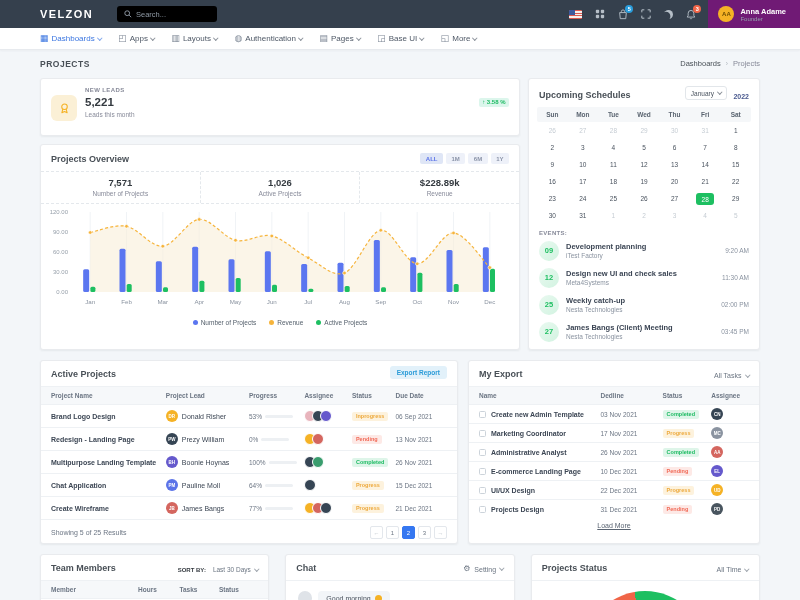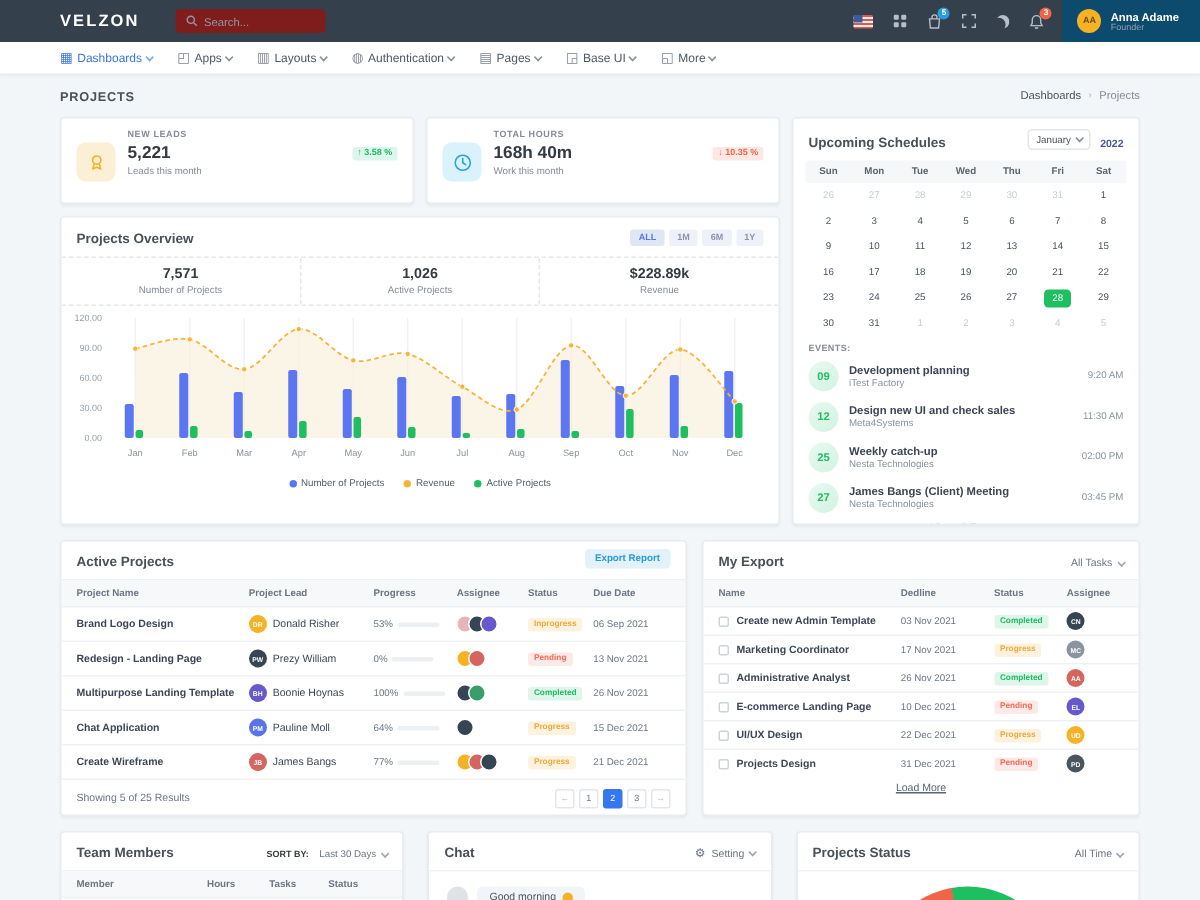--- a/index.html
+++ b/index.html
@@ -1,31 +1,31 @@
 <!DOCTYPE html>
 <html><head>
 <meta charset="utf-8">
 <style>
 *{box-sizing:border-box;margin:0;padding:0}
 html,body{width:800px;height:600px;overflow:hidden}
 body{background:#f3f6f9;font-family:"Liberation Sans",sans-serif;color:#3c4654}
 
 .topbar{height:28px;background:#35404d;display:flex;align-items:center;padding-left:40px}
 .logo{color:#fff;font-weight:bold;font-size:11px;letter-spacing:1.4px}
-.search{margin-left:24px;display:flex;align-items:center;gap:4px;background:#7f1d1d;border-radius:3px;height:16px;padding:0 7px;width:100px}
+.search{margin-left:24px;display:flex;align-items:center;gap:4px;background:#000000;border-radius:3px;height:16px;padding:0 7px;width:100px}
 .search-input{background:transparent;border:none;outline:none;color:#c6cdd4;font-size:7.5px;width:74px;font-family:inherit}
 .search-input::placeholder{color:#8e99a4}
 .top-icons{margin-left:auto;display:flex;align-items:center;gap:13px;padding-right:12px}
 .tico{position:relative;display:flex;align-items:center;color:#b6bfc8;cursor:pointer}
 .badge-dot{position:absolute;top:-4px;right:-5px;font-size:5.5px;font-weight:bold;color:#fff;border-radius:6px;padding:1px 2.5px;line-height:1.2}
 .badge-blue{background:#299cdb}.badge-red{background:#f06548}
 .flag{width:13px;height:9px;border-radius:1px;background:repeating-linear-gradient(#dd5a52 0 1.3px,#f5f0ee 1.3px 2.6px);position:relative;overflow:hidden}
 .flag::after{content:"";position:absolute;left:0;top:0;width:6px;height:5px;background:#3d5a9e}
 .moon{width:9px;height:9px;border-radius:50%;box-shadow:inset -2.6px 1.8px 0 0 #b6bfc8}
-.user-chip{background:#0c4a6e;height:28px;display:flex;align-items:center;gap:6px;padding:0 14px 0 10px;cursor:pointer}
+.user-chip{background:#701a75;height:28px;display:flex;align-items:center;gap:6px;padding:0 14px 0 10px;cursor:pointer}
 .avatar{border-radius:50%;display:flex;align-items:center;justify-content:center;color:#fff;font-weight:bold;flex-shrink:0}
 .user-avatar{width:16px;height:16px;background:#f5b225;font-size:6px;color:#6b4a00}
 .user-name{font-size:7.5px;color:#fff;font-weight:bold;line-height:1.2}
 .user-role{font-size:6px;color:#93a0ac}
 
 .menubar{height:22px;background:#fff;display:flex;align-items:center;gap:17px;padding-left:40px;border-bottom:1px solid #e7eaee;box-shadow:0 1px 2px rgba(56,65,74,.05)}
 .menu-item{display:flex;align-items:center;gap:3px;font-size:8px;color:#4e5866;cursor:pointer;white-space:nowrap}
 .menu-item .glyph{font-size:9px;color:#7c8694;line-height:1}
 .menu-item.active,.menu-item.active .glyph{color:#3b76e1}
 .chev{width:3.5px;height:3.5px;border-right:1px solid currentColor;border-bottom:1px solid currentColor;transform:rotate(45deg);margin-top:-2px;opacity:.65;display:inline-block}
@@ -251,34 +251,20 @@
                 <circle cx="8" cy="5.8" r="3.4" fill="none" stroke="currentColor" stroke-width="1.3"></circle>
                 <path d="M6 8.6 4.8 13.2 8 11.6l3.2 1.6L10 8.6" fill="none" stroke="currentColor" stroke-width="1.3" stroke-linejoin="round"></path>
               </svg>
             </span>
             <div class="stat-label">NEW LEADS</div>
             <div class="stat-mid">
               <span class="stat-value">5,221</span>
               <span class="stat-badge badge-success">↑ 3.58 %</span>
             </div>
             <div class="stat-caption">Leads this month</div>
-          </div>
-          <div class="card stat-card">
-            <span class="stat-icon" style="background: rgb(217, 242, 252); color: rgb(42, 163, 220);">
-              <svg width="13" height="13" viewBox="0 0 16 16">
-                <circle cx="8" cy="8" r="6.2" fill="none" stroke="currentColor" stroke-width="1.3"></circle>
-                <path d="M8 4.5V8l2.4 1.6" fill="none" stroke="currentColor" stroke-width="1.3" stroke-linecap="round"></path>
-              </svg>
-            </span>
-            <div class="stat-label">TOTAL HOURS</div>
-            <div class="stat-mid">
-              <span class="stat-value">168h 40m</span>
-              <span class="stat-badge badge-danger">↓ 10.35 %</span>
-            </div>
-            <div class="stat-caption">Work this month</div>
           </div>
         </div>
 
       <div class="card overview-card">
         <div class="card-head">
           <div class="card-title">Projects Overview</div>
           <div class="range-btns" id="range-btns">
               <button class="range-btn active">ALL</button>
               <button class="range-btn">1M</button>
               <button class="range-btn">6M</button>

